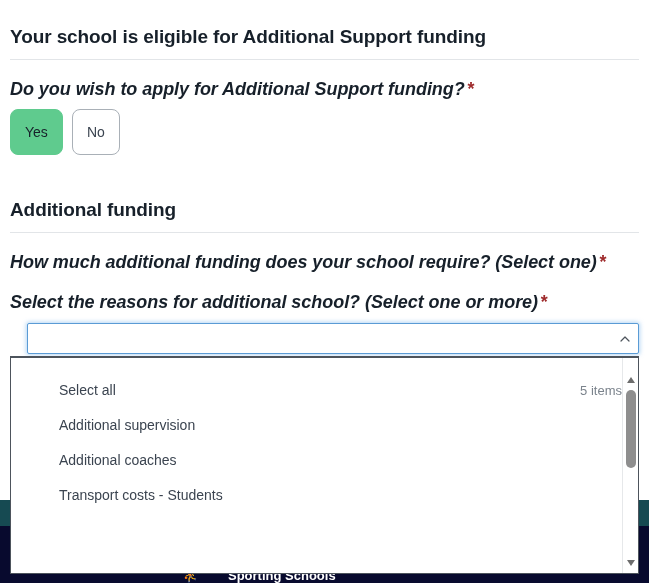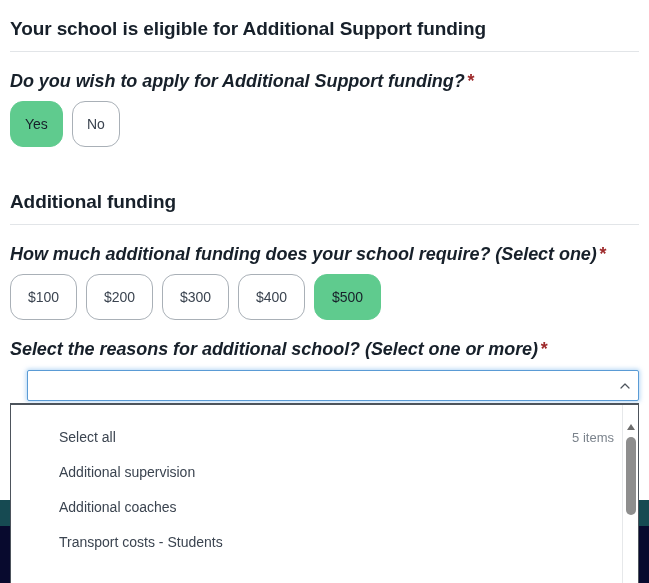--- a/index.html
+++ b/index.html
@@ -66,21 +66,21 @@
     width: 649px;
     padding: 0 10px;
   }
 
   .section-title {
     font-size: 19px;
     font-weight: bold;
     color: #17202a;
     letter-spacing: -0.1px;
     margin: 0;
-    padding-top: 18px;
+    padding-top: 26px;
   }
   .section-rule {
     height: 1px;
     background: #e2e5e8;
     margin-top: 11px;
   }
 
   .field-label {
     font-size: 18px;
     font-weight: bold;
@@ -99,21 +99,21 @@
   .btn-row {
     display: flex;
     gap: 9px;
     margin-top: 9px;
   }
   .choice-btn {
     min-width: 48px;
     height: 46px;
     padding: 0 14px;
     border: 1px solid #a9b0b7;
-    border-radius: 13px;
+    border-radius: 8px;
     background: #ffffff;
     color: #3b4450;
     font-family: "Liberation Sans", sans-serif;
     font-size: 14px;
     line-height: 44px;
     text-align: center;
     cursor: pointer;
     user-select: none;
   }
   .choice-btn.wide { min-width: 67px; }
@@ -178,21 +178,21 @@
     height: 35px;
     line-height: 35px;
     padding: 0 18px 0 48px;
     font-size: 14px;
     color: #3b4450;
     cursor: pointer;
     white-space: nowrap;
   }
   .ms-count {
     position: absolute;
-    right: 24px; top: 0;
+    right: 16px; top: 0;
     line-height: 35px;
     font-size: 13px;
     color: #7b838c;
   }
 
   
   .ms-scroll {
     position: absolute;
     right: 0; top: 0;
     width: 16px; height: 100%;
@@ -246,27 +246,20 @@
     </div>
 
     <div style="margin-top:44px;">
       <h2 class="section-title" style="padding-top:0;">Additional funding</h2>
       <div class="section-rule"></div>
 
       <div class="field-label">
         <span>How much additional funding does your school require? (Select one)</span><span class="req">*</span>
       </div>
 
-      <div class="btn-row">
-        <div class="choice-btn wide">$100</div>
-        <div class="choice-btn wide">$200</div>
-        <div class="choice-btn wide">$300</div>
-        <div class="choice-btn wide">$400</div>
-        <div class="choice-btn wide selected">$500</div>
-      </div>
 
       <div class="field-label">
         <span>Select the reasons for additional school? (Select one or more)</span><span class="req">*</span>
       </div>
 
       <div class="ms-wrap">
 
         <div class="ms-control">
           <div class="ms-value" title=""></div>
           <div class="ms-caret">

